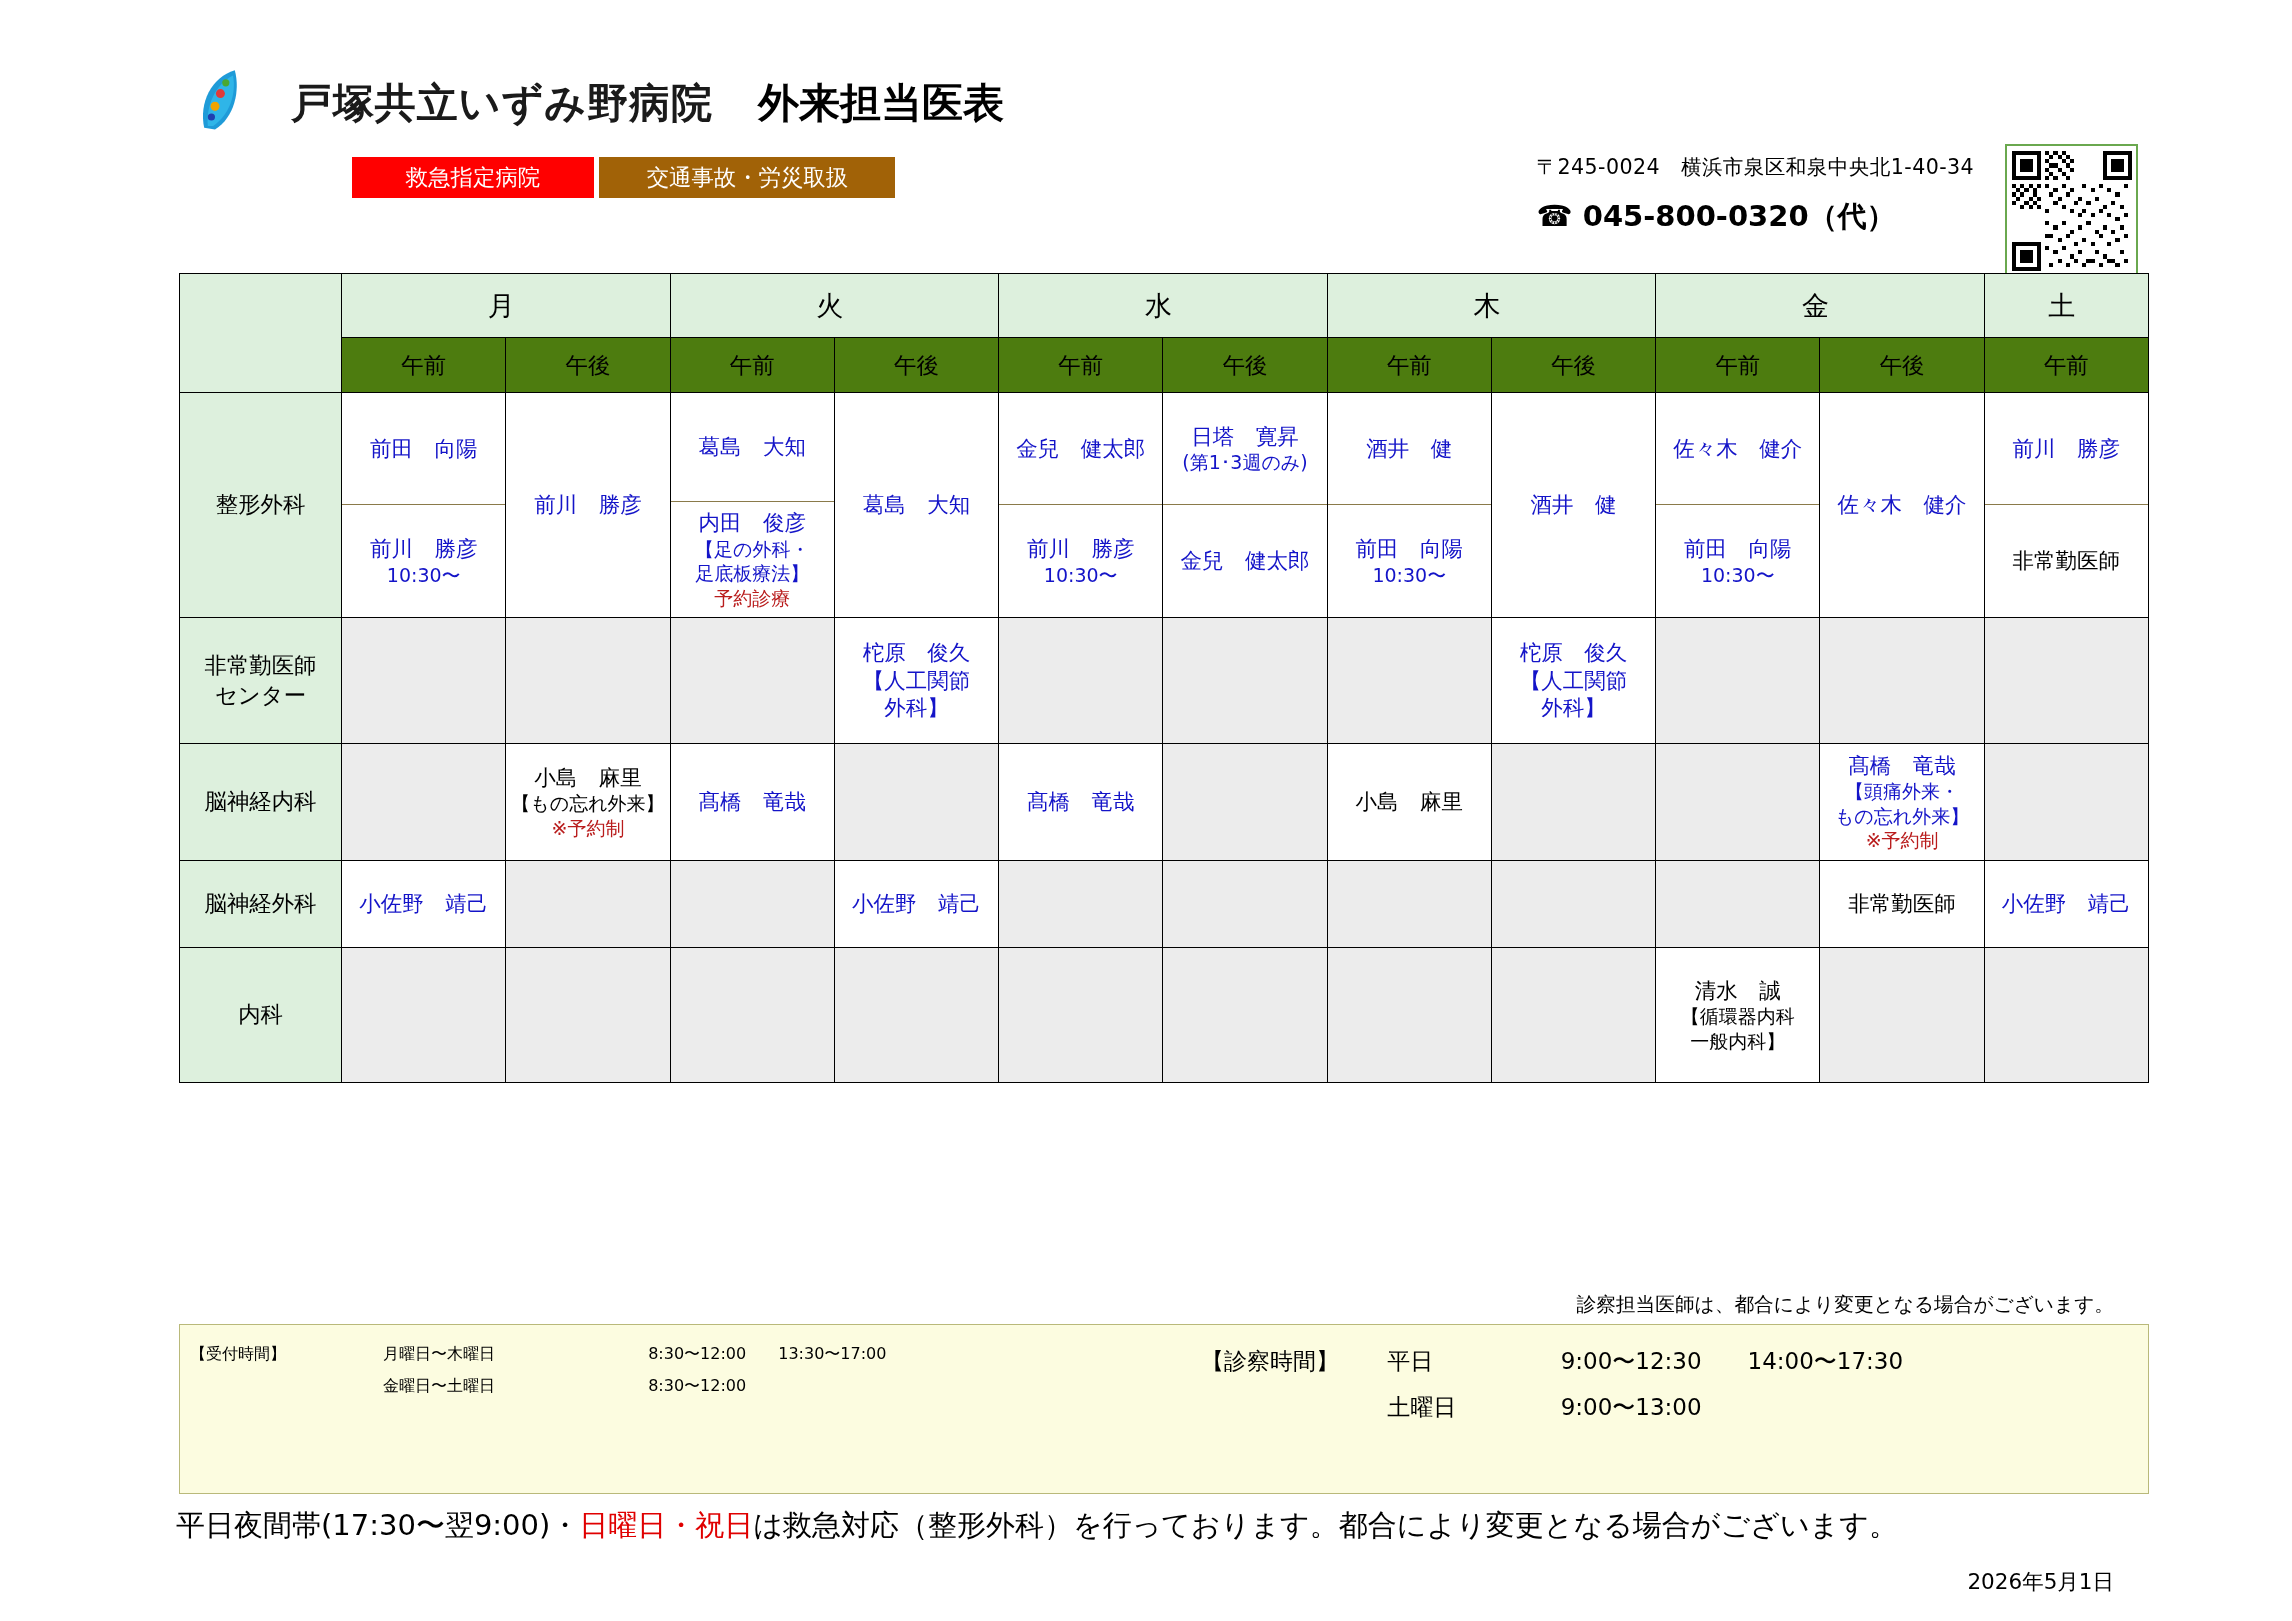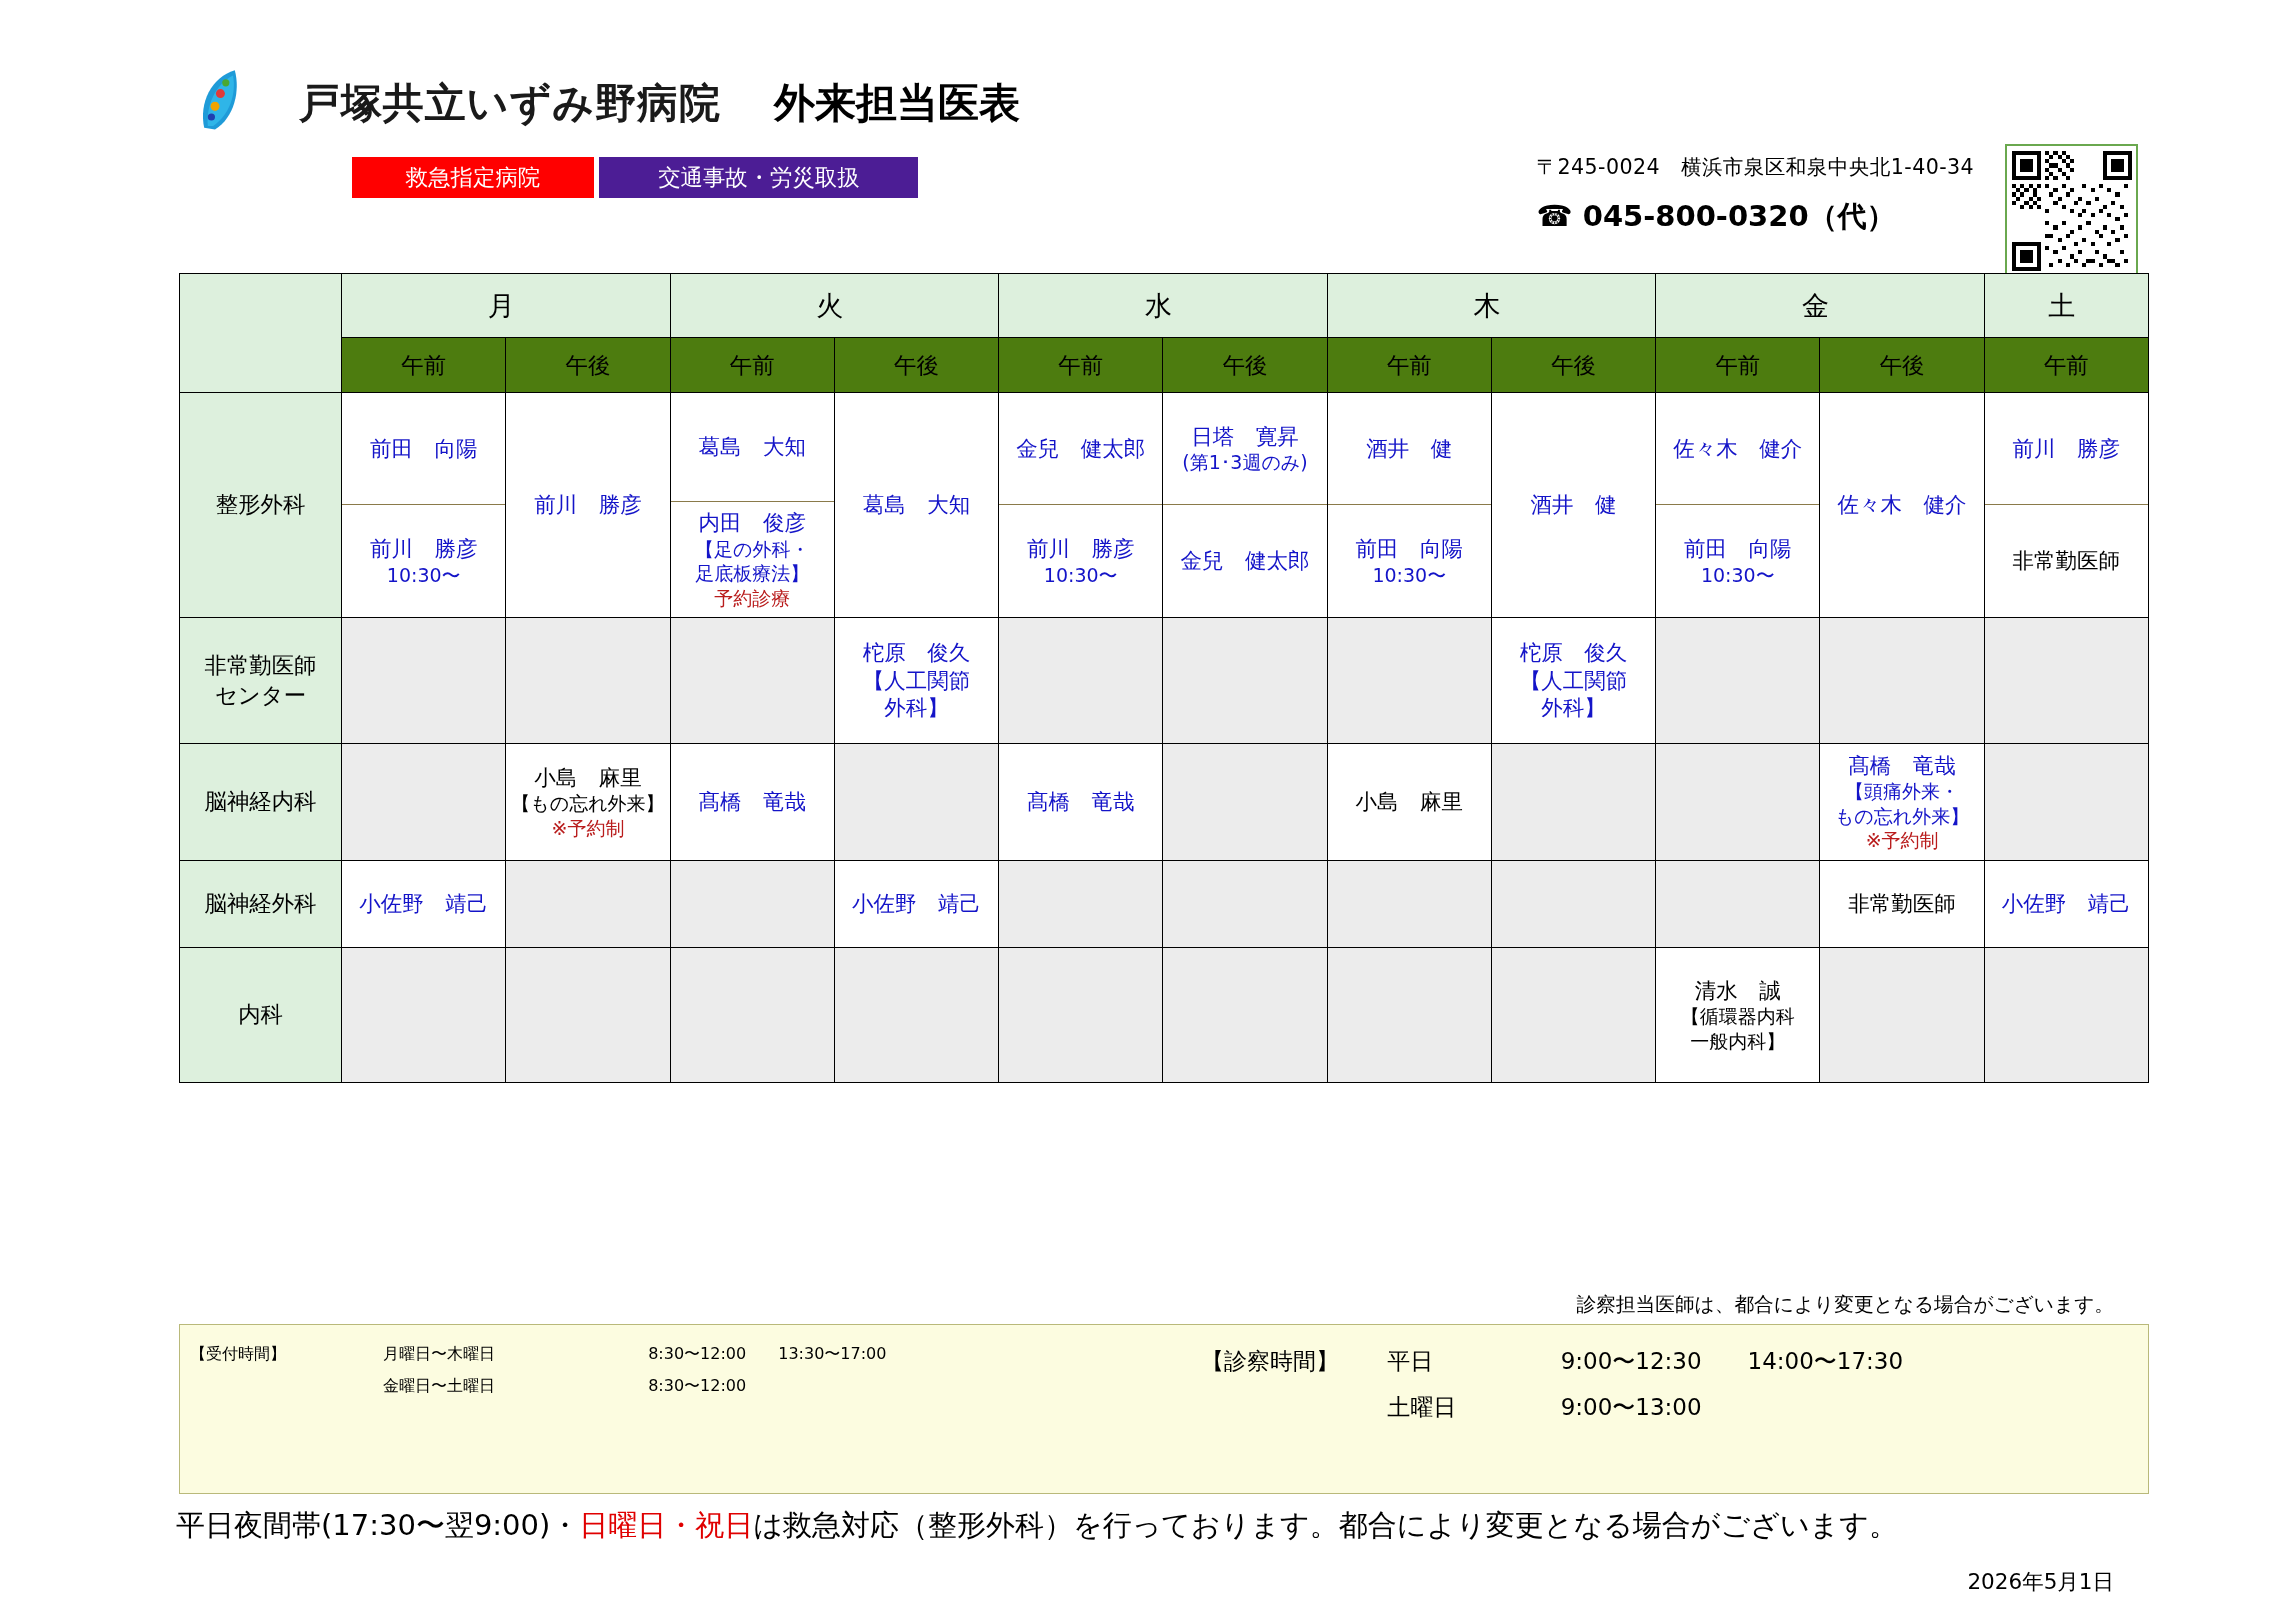--- a/index.html
+++ b/index.html
@@ -27,21 +27,21 @@
   .header {
     position: absolute;
     left: 188px;
     top: 63px;
     width: 1952px;
     height: 197px;
   }
   .logo-title {
     display: flex;
     align-items: center;
-    gap: 30px;
+    gap: 22px;
   }
   .logo {
     width: 81px;
     height: 81px;
     position: relative;
   }
   .hospital-title {
     font-family: "DejaVu Sans", sans-serif;
     font-size: 41px;
     font-weight: bold;
@@ -66,21 +66,21 @@
   .badge {
     width: 242px;
     height: 41px;
     line-height: 41px;
     text-align: center;
     color: #ffffff;
     font-size: 22.4px;
     font-family: "DejaVu Sans", sans-serif;
   }
   .badge-red { background: #ff0000; }
-  .badge-blue { background: #4c1d95; margin-left: 5.4px; width: 319px; }
+  .badge-blue { background: #a16207; margin-left: 5.4px; width: 296px; }
 
   .contact {
     position: absolute;
     right: 166px;
     top: 90px;
     text-align: left;
     font-family: "DejaVu Sans", sans-serif;
   }
   .addr {
     font-size: 20.6px;

